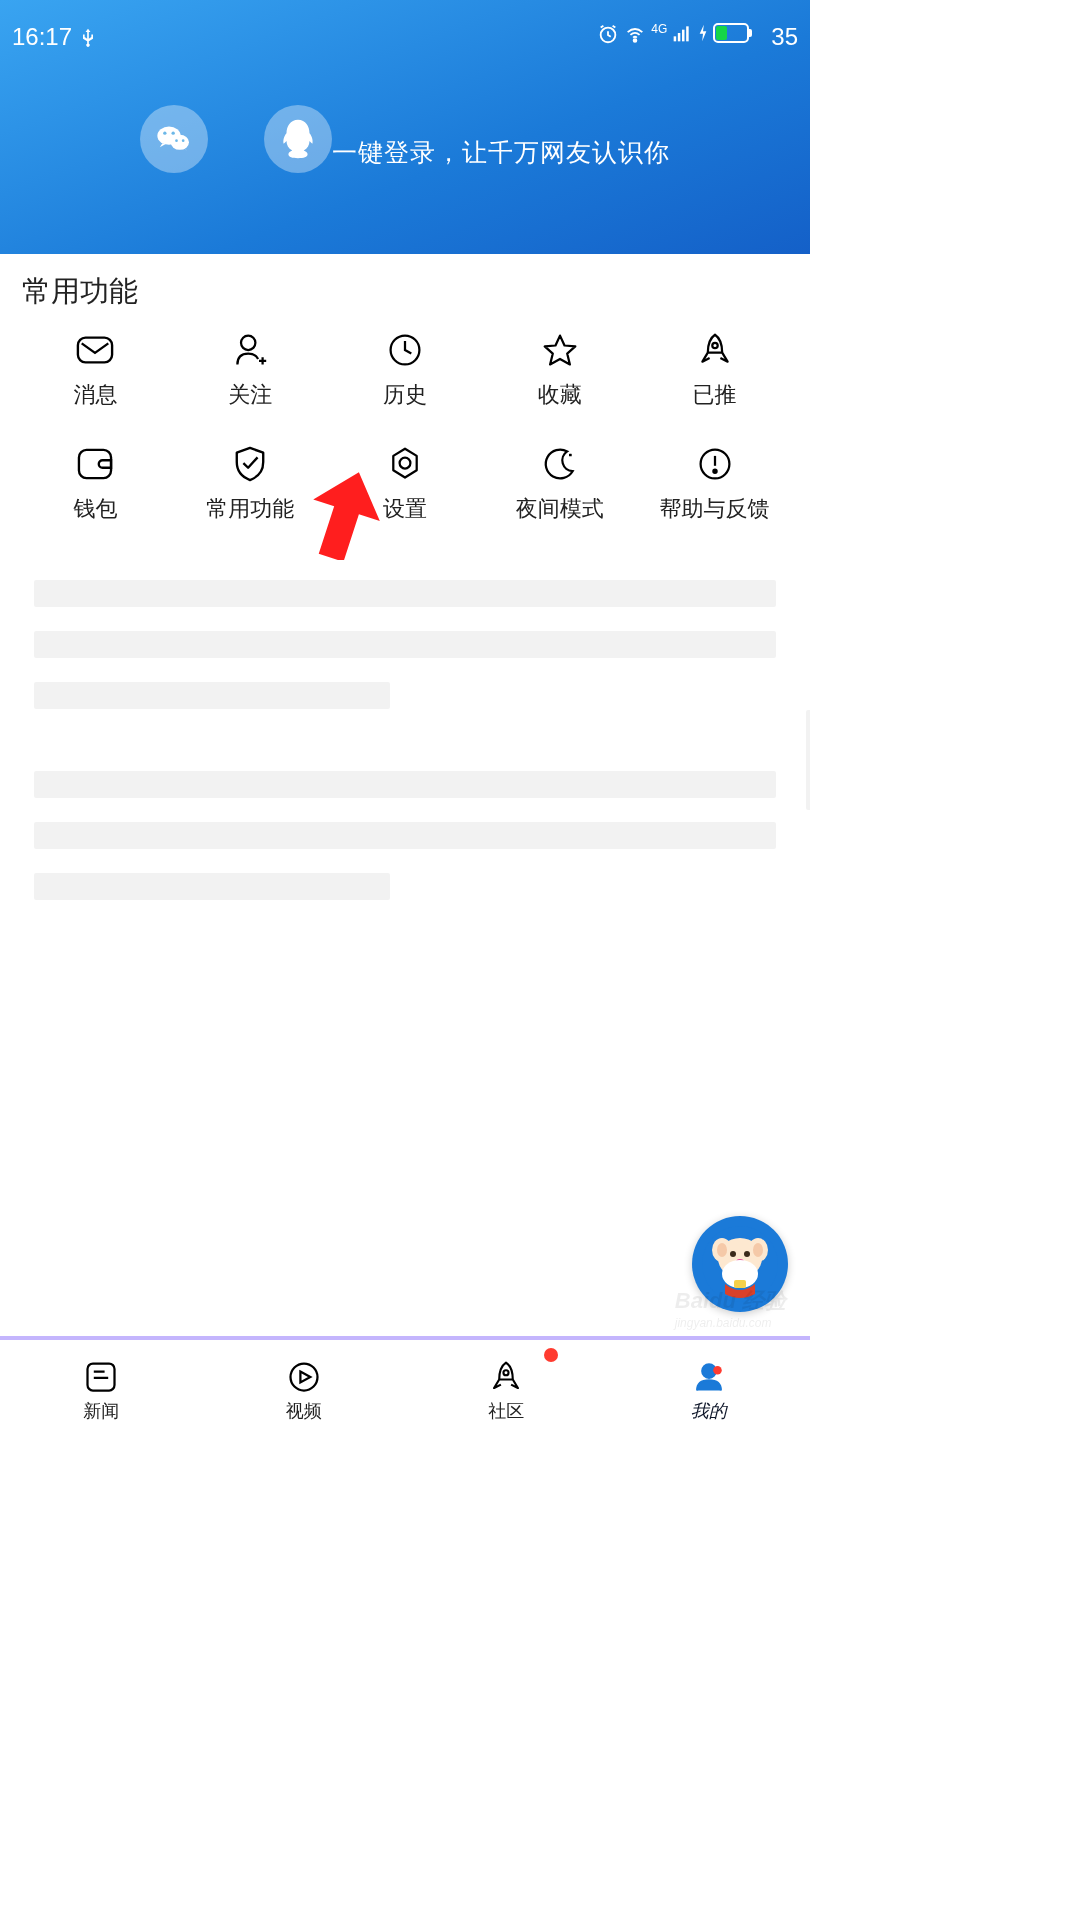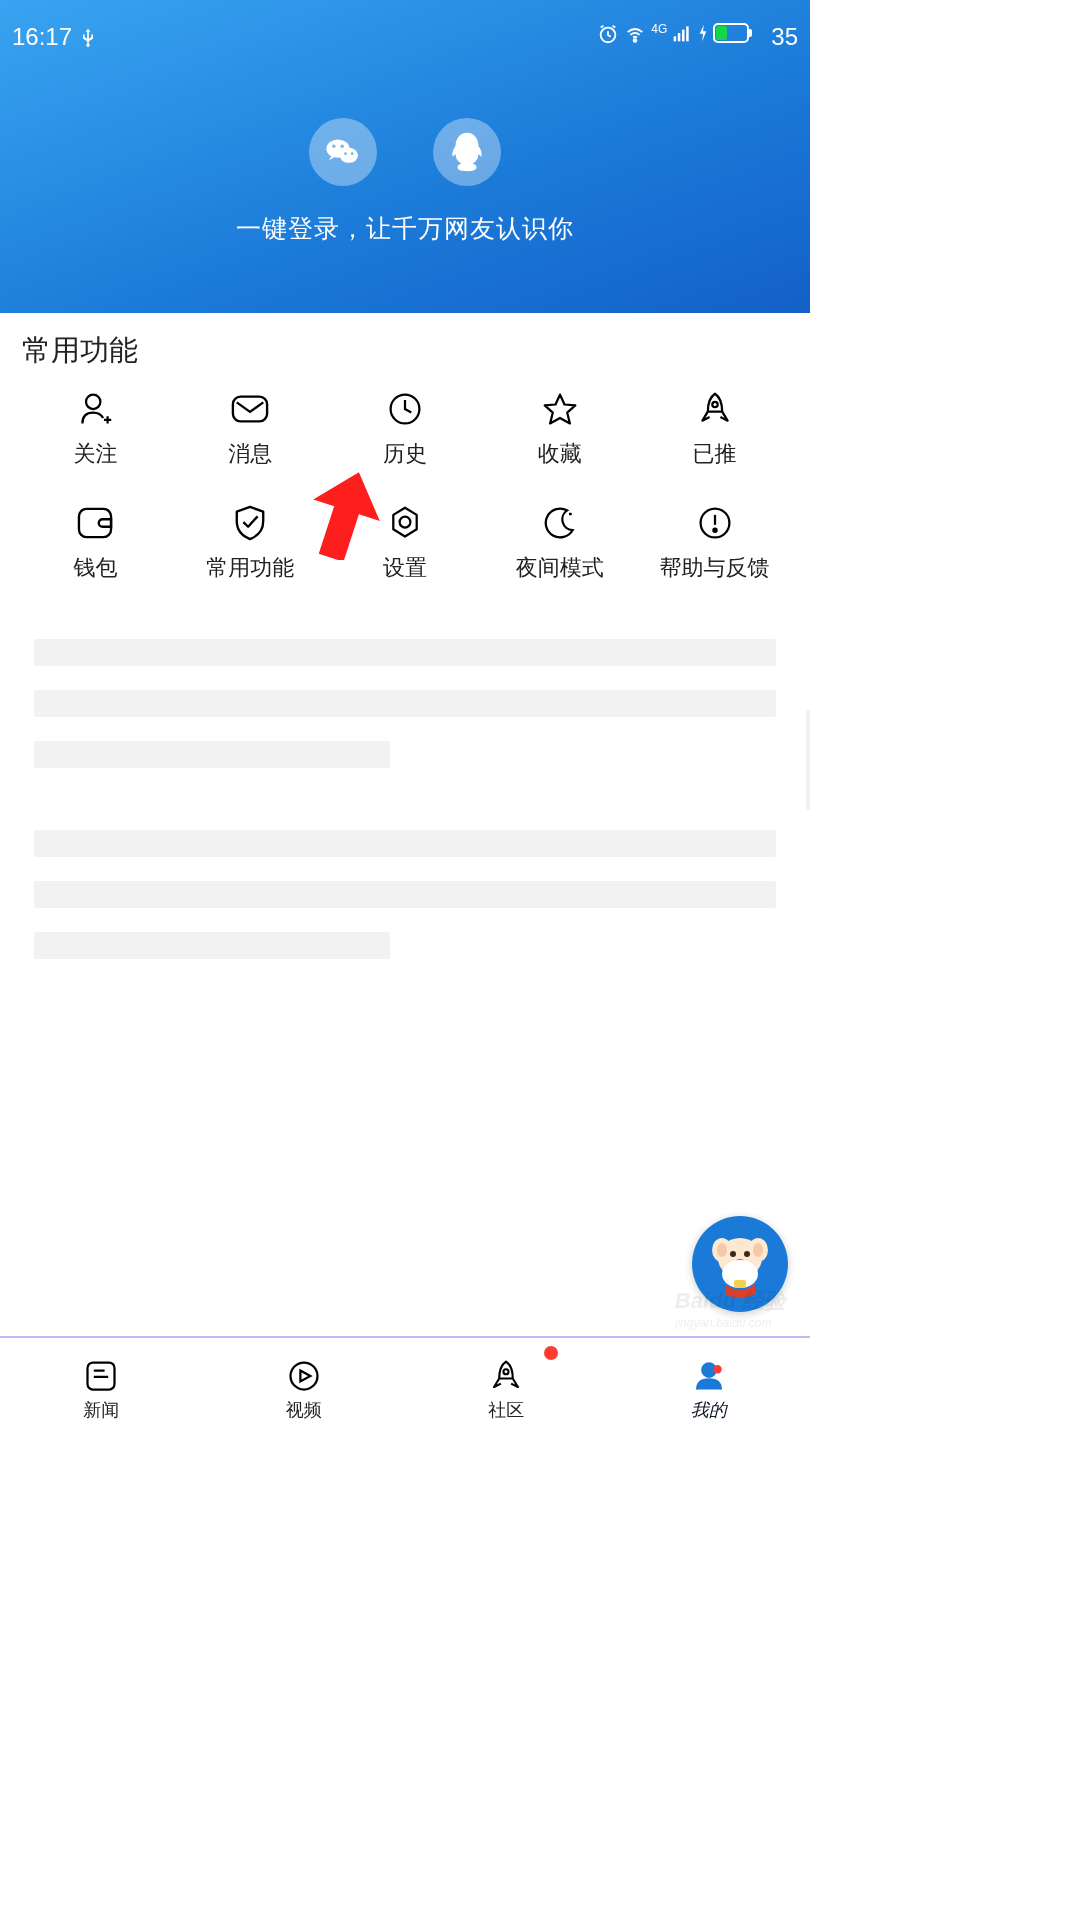--- a/index.html
+++ b/index.html
@@ -17,24 +17,24 @@
   padding: 0 12px; color: #fff; font-size: 24px; z-index: 10;
 }
 .status-left { display: flex; align-items: center; gap: 8px; font-weight: 500; }
 .status-right { display: flex; align-items: flex-start; gap: 4px; }
 .status-right svg { display: block; }
 .battery { display: inline-flex; align-items: center; }
 .battery-body { width: 36px; height: 20px; border: 2px solid #fff; border-radius: 5px; position: relative; display: inline-block; }
 .battery-tip { width: 3px; height: 8px; background: #fff; position: absolute; right: -5px; top: 4px; border-radius: 0 2px 2px 0; }
 .battery-fill { position: absolute; left: 1px; top: 1px; bottom: 1px; width: 35%; background: #15d648; border-radius: 2px; }
 .header {
-  height: 313px;
+  height: 254px;
   background: linear-gradient(160deg, #39a4f1 0%, #1b7ad8 60%, #1460c8 100%);
   padding-top: 50px;
-  display: flex; flex-direction: column; align-items: center; justify-content: center;
+  display: flex; align-items: center; justify-content: center;
 }
 .login-icons { display: flex; gap: 56px; margin-bottom: 26px; }
 .login-circle {
   width: 68px; height: 68px; border-radius: 50%;
   background: rgba(255,255,255,0.35);
   display: flex; align-items: center; justify-content: center; cursor: pointer;
 }
 .login-prompt { color: #fff; font-size: 25px; letter-spacing: 1px; }
 .section-title { font-size: 29px; font-weight: 500; padding: 18px 22px 8px; color: #222; }
 .grid {
@@ -53,21 +53,21 @@
 .ph-short { width: 48%; }
 .ph-gap { margin-bottom: 62px; }
 .fab {
   position: absolute; right: 22px; bottom: 128px;
   width: 96px; height: 96px; border-radius: 50%; background: #1b7ad8;
   display: flex; align-items: center; justify-content: center; cursor: pointer;
   box-shadow: 0 2px 8px rgba(0,0,0,0.2);
 }
 .tabbar {
   position: absolute; left: 0; right: 0; bottom: 0; height: 104px;
-  background: #fff; border-top: 2px solid #c4b5fd;
+  background: #fff; border-top: 4px solid #c4b5fd;
   display: flex;
 }
 .tab {
   flex: 1; display: flex; flex-direction: column; align-items: center; justify-content: center;
   gap: 2px; cursor: pointer; position: relative;
 }
 .tab-icon { width: 40px; height: 40px; display: flex; align-items: center; justify-content: center; }
 .tab-label { font-size: 18px; color: #222; }
 .tab.active .tab-label { color: #0f172a; font-style: italic; }
 .badge { position: absolute; top: 8px; right: 50px; width: 14px; height: 14px; background: #ff3b30; border-radius: 50%; }
@@ -140,36 +140,36 @@
   </div>
   <div class="login-prompt">一键登录，让千万网友认识你</div>
 </div>
 
 <div class="section-title">常用功能</div>
 
 <div class="grid">
 
   <div class="grid-item">
     <div class="grid-icon">
-        <svg width="36" height="36" viewBox="0 0 40 40" fill="none" stroke="#000" stroke-width="2.5">
-          <circle cx="18" cy="12" r="8"></circle>
-          <path d="M6 36 Q6 24 18 24 Q26 24 29 30 M30 32 H38 M34 28 V36"></path>
-        </svg>
-      </div>
-    <div class="grid-label">关注</div>
-  </div>
-
-  <div class="grid-item">
-    <div class="grid-icon">
         <svg width="38" height="30" viewBox="0 0 40 30" fill="none" stroke="#000" stroke-width="2.5">
           <rect x="2" y="2" width="36" height="26" rx="8"></rect>
           <path d="M6 8 L20 18 L34 8"></path>
         </svg>
       </div>
     <div class="grid-label">消息</div>
+  </div>
+
+  <div class="grid-item">
+    <div class="grid-icon">
+        <svg width="36" height="36" viewBox="0 0 40 40" fill="none" stroke="#000" stroke-width="2.5">
+          <circle cx="18" cy="12" r="8"></circle>
+          <path d="M6 36 Q6 24 18 24 Q26 24 29 30 M30 32 H38 M34 28 V36"></path>
+        </svg>
+      </div>
+    <div class="grid-label">关注</div>
   </div>
 
   <div class="grid-item">
     <div class="grid-icon">
         <svg width="36" height="36" viewBox="0 0 40 40" fill="none" stroke="#000" stroke-width="2.5">
           <circle cx="20" cy="20" r="16"></circle>
           <path d="M20 10 V20 L27 24"></path>
         </svg>
       </div>
     <div class="grid-label">历史</div>

